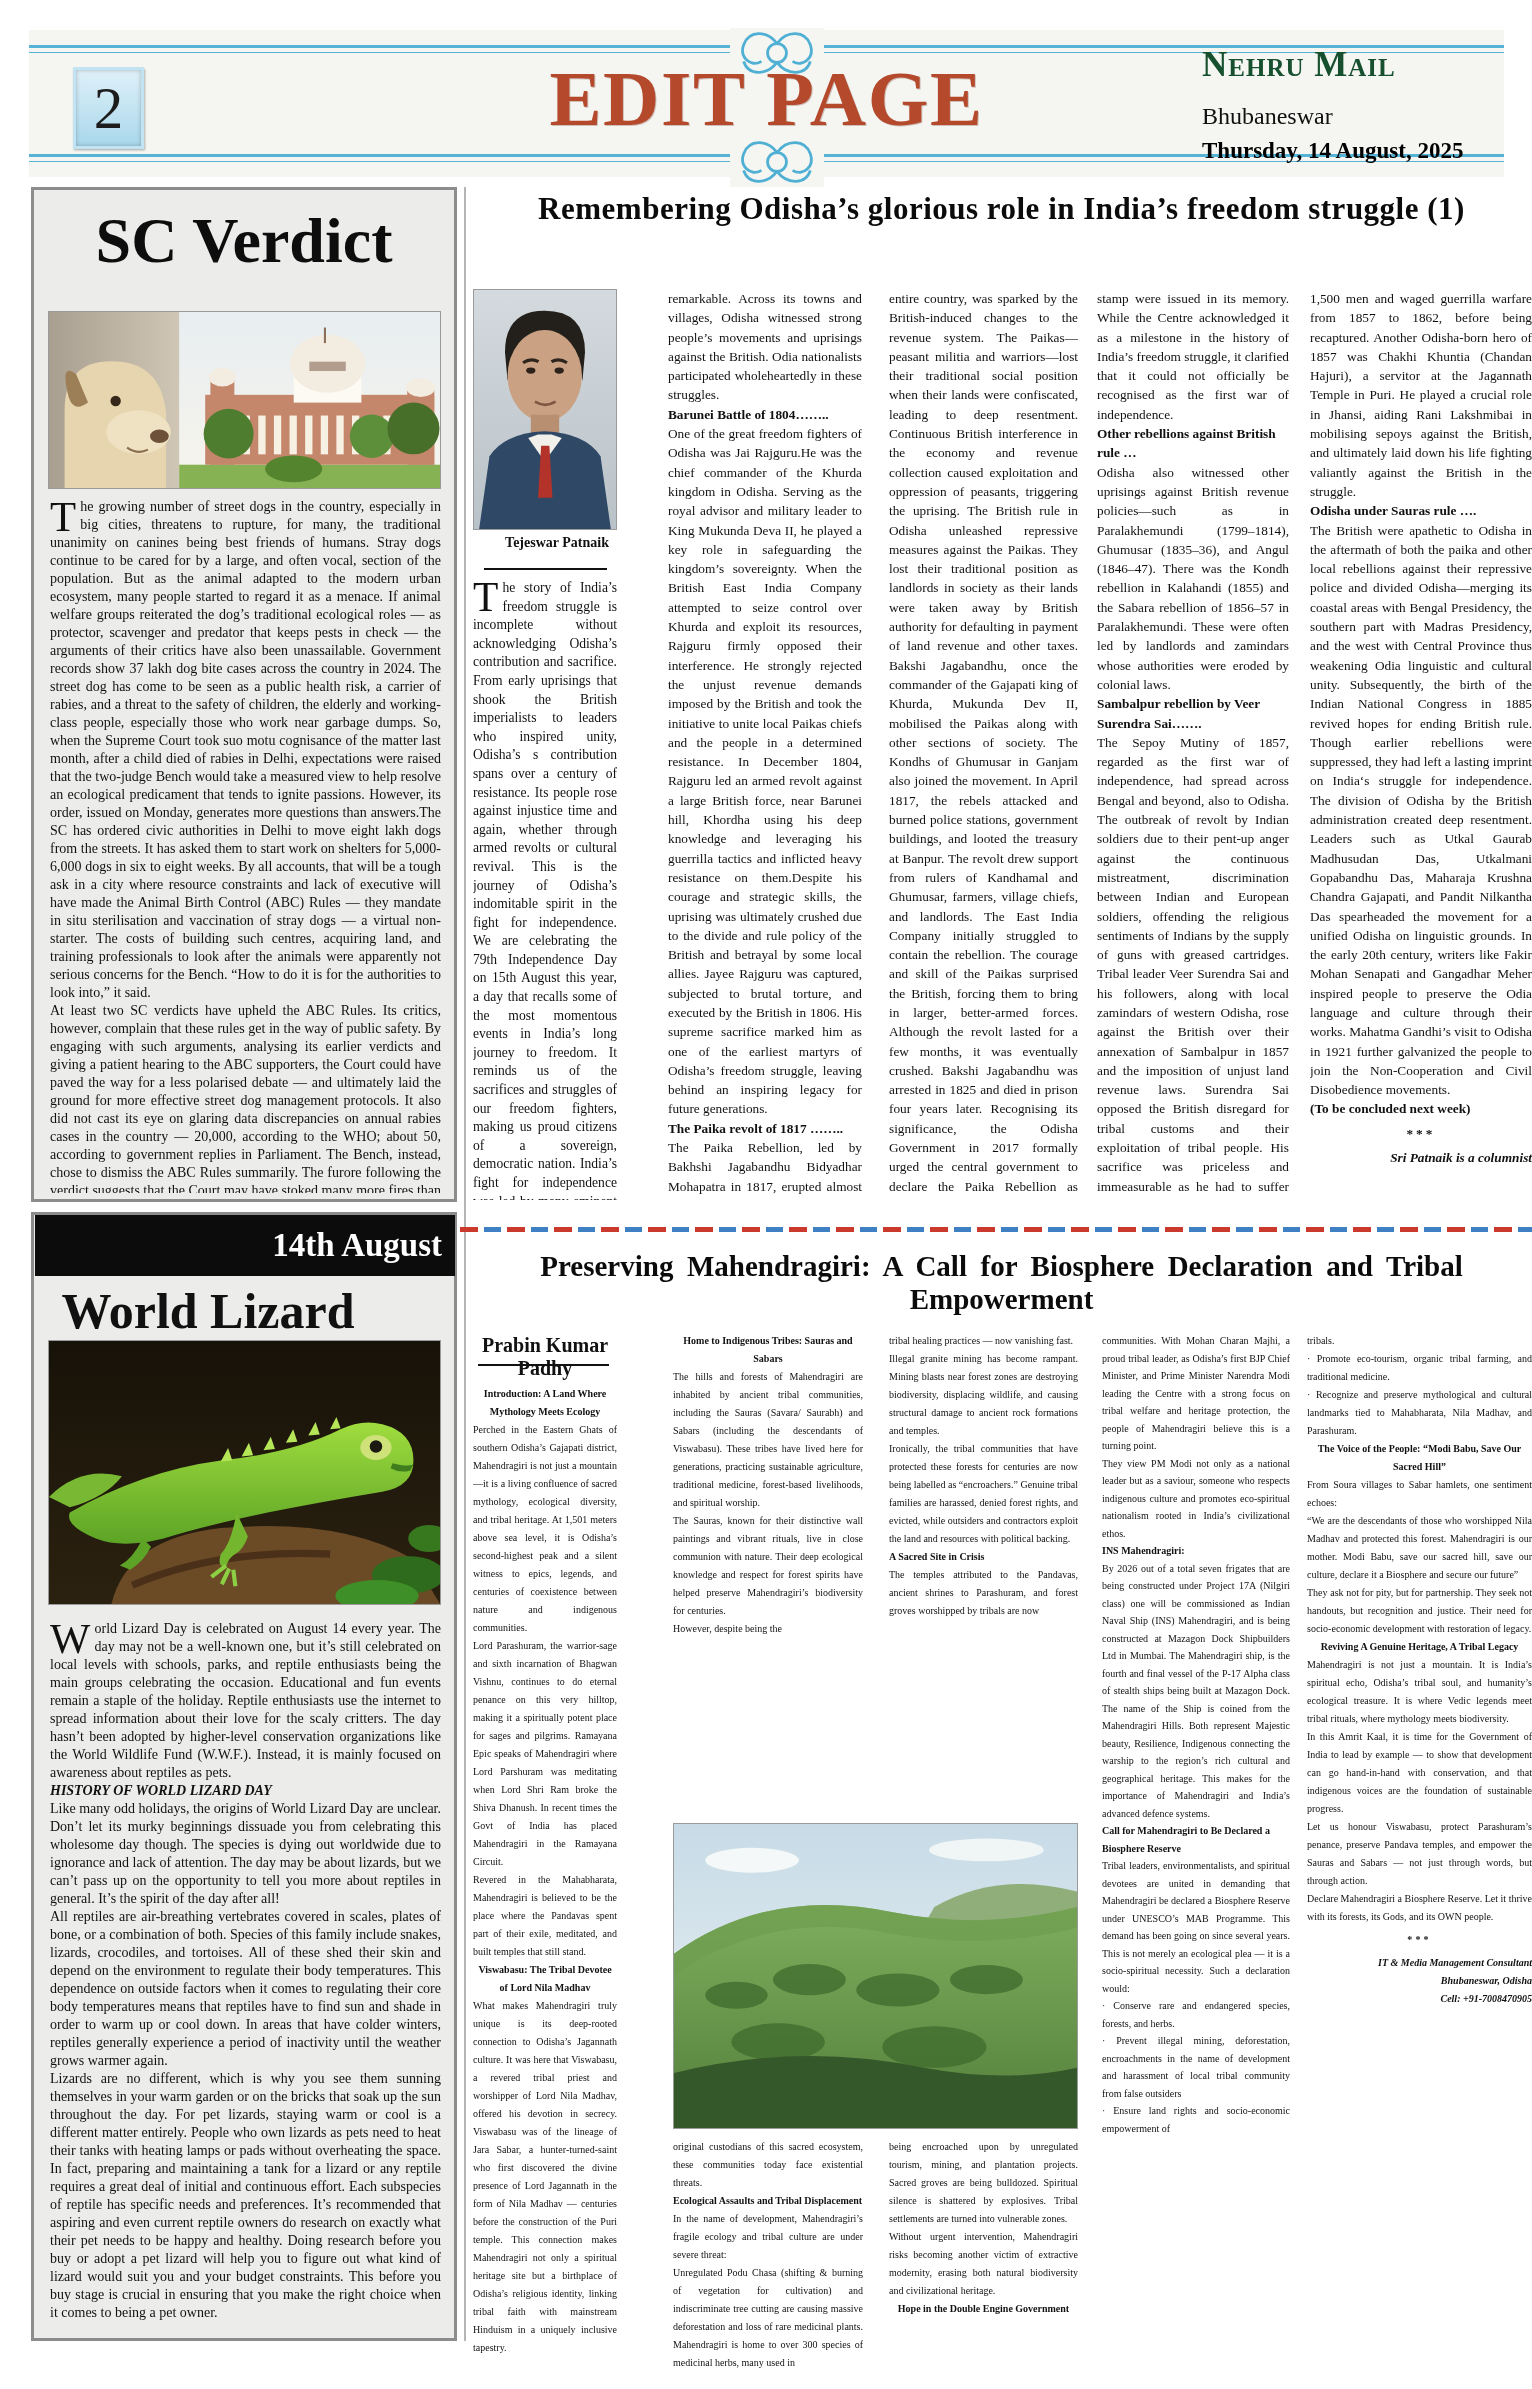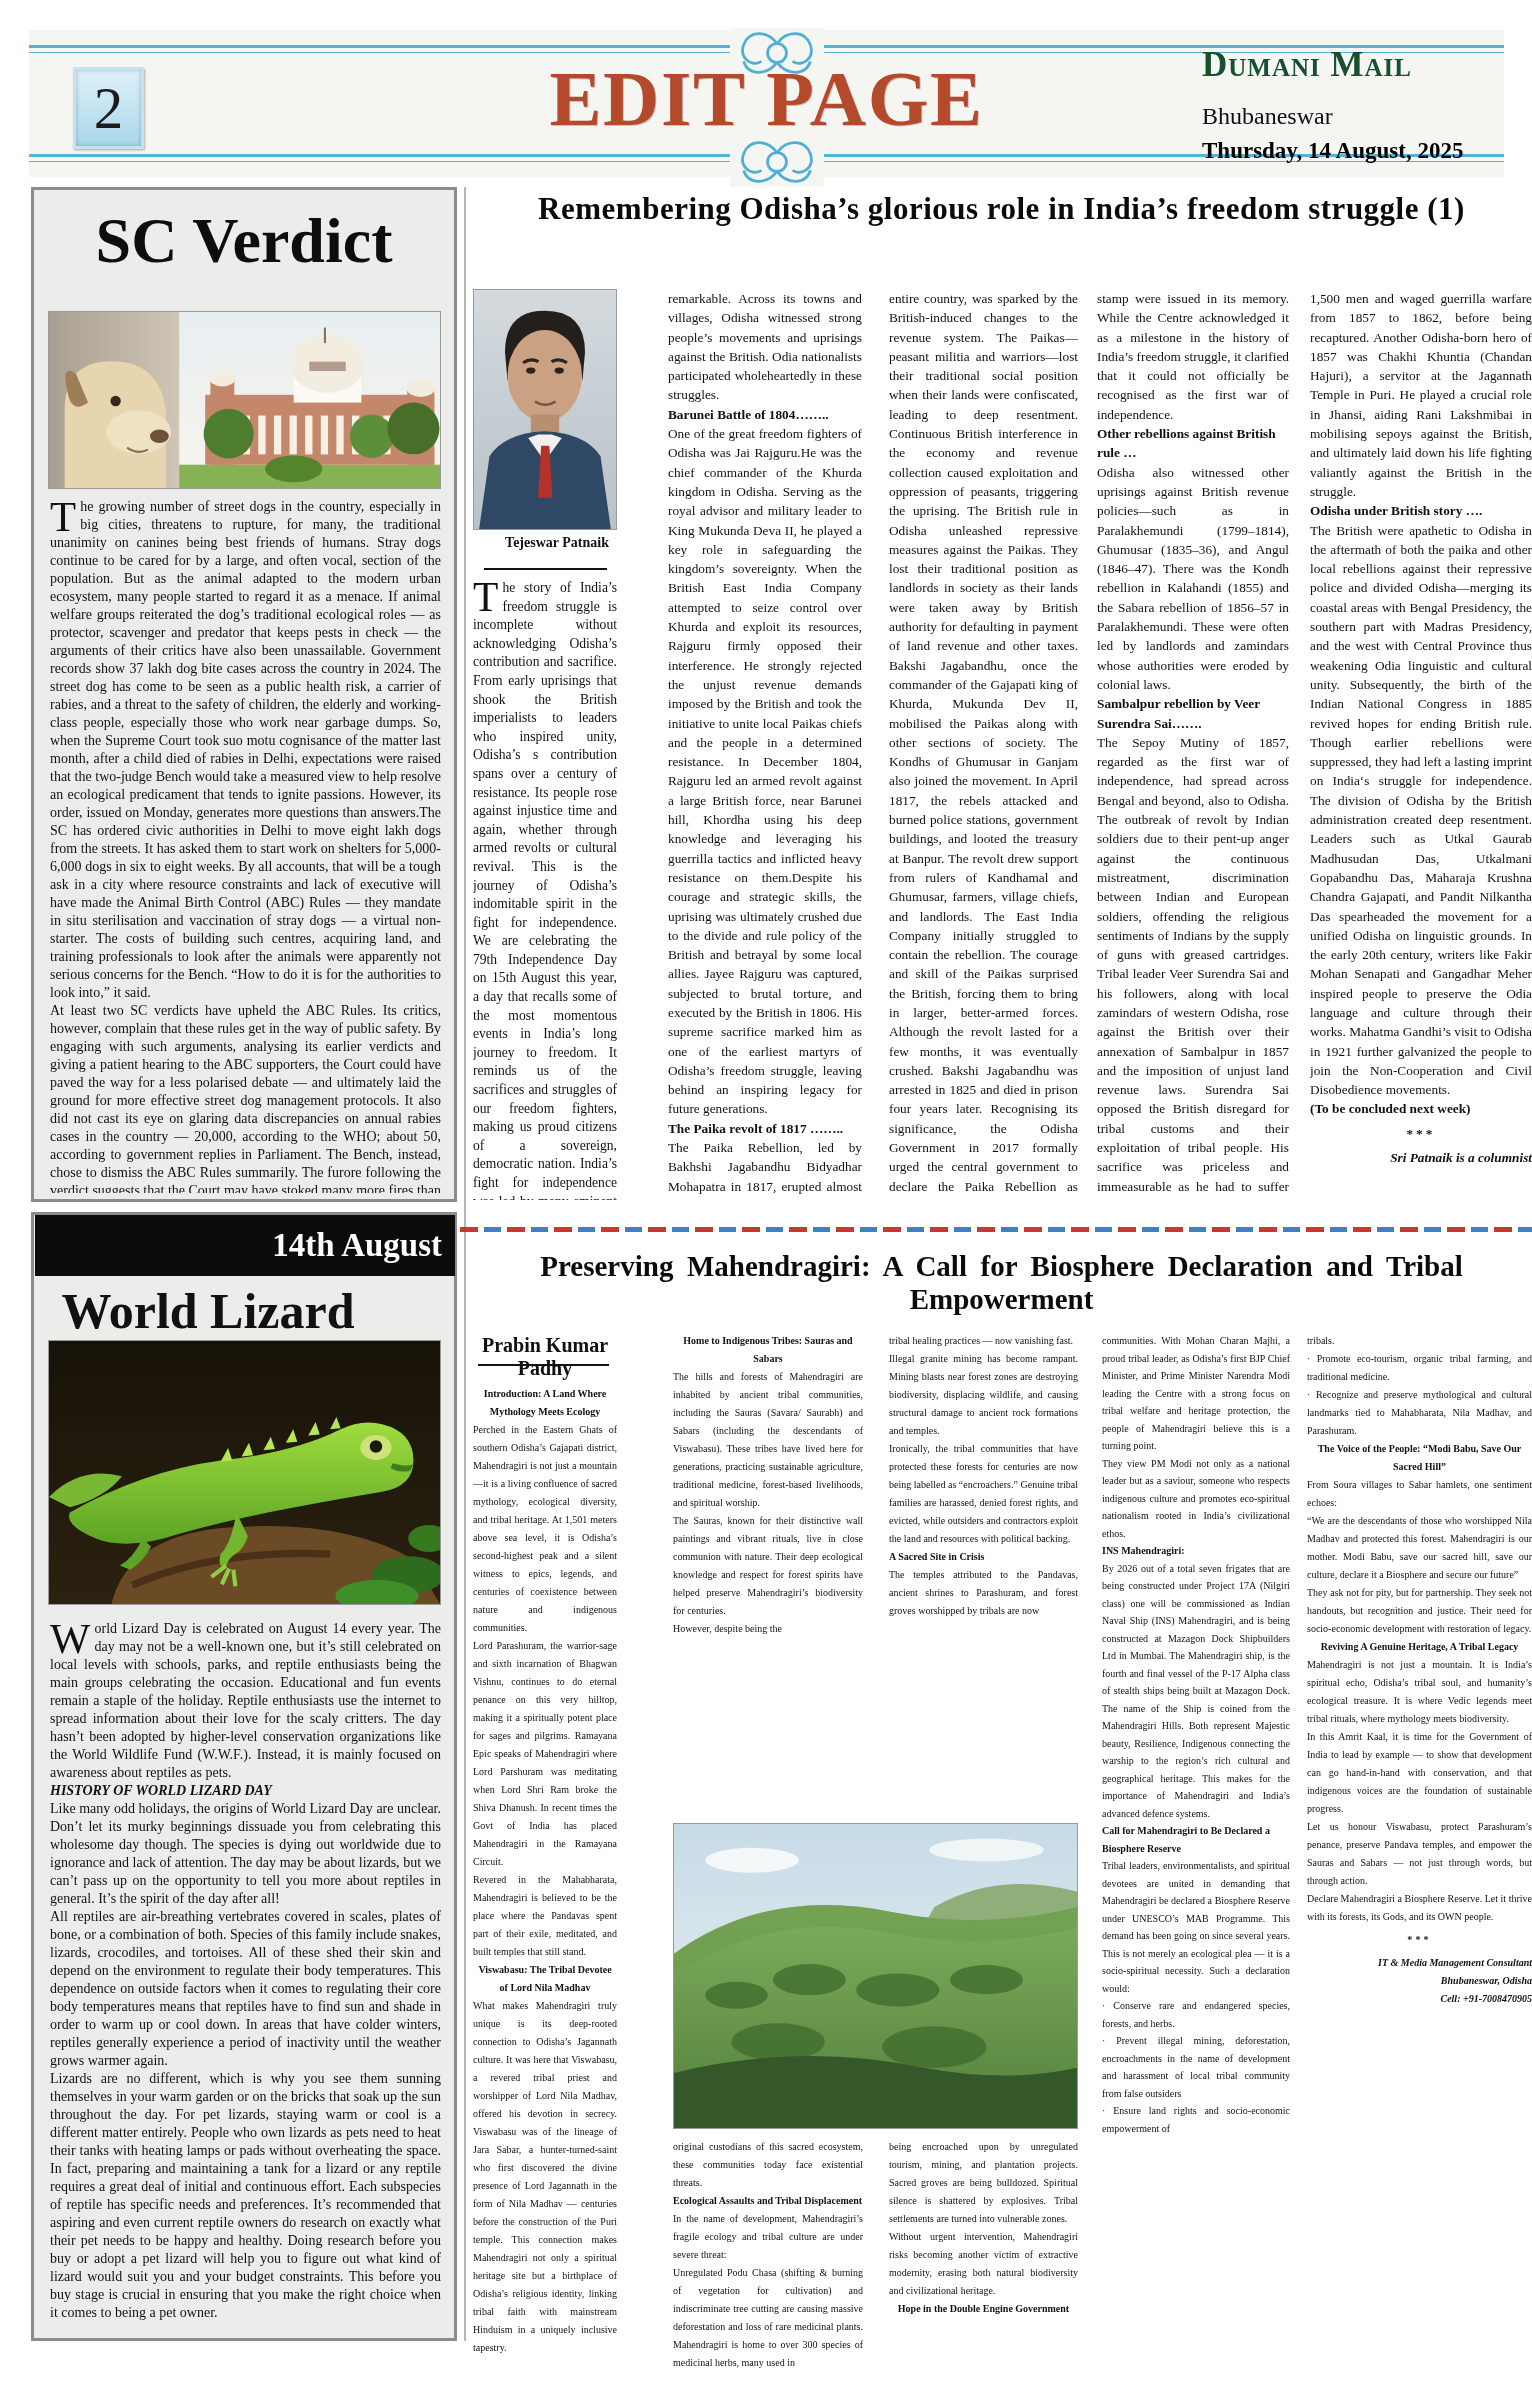--- a/index.html
+++ b/index.html
@@ -110,21 +110,21 @@
   </div>
 </div>
 
 <div class="abs pagenum-box">
   <span class="pagenum">2</span>
 </div>
 
 <div class="abs edit-title">EDIT PAGE</div>
 
 <div class="abs mast-right">
-  <div class="paper-name">Dumani Mail</div>
+  <div class="paper-name">Nehru Mail</div>
   <div class="paper-city">Bhubaneswar</div>
   <div class="paper-date">Thursday, 14 August, 2025</div>
 </div>
 
 <div class="abs vdivider"></div>
 
 <div class="abs panel sc-panel"></div>
 <div class="abs sc-title">SC Verdict</div>
 
 <div class="abs sc-photo photo-frame">
@@ -222,21 +222,21 @@
   </div>
 <div class="abs mcol mcol4">
     <div class="fp">stamp were issued in its memory. While the Centre acknowledged it as a milestone in the history of India’s freedom struggle, it clarified that it could not officially be recognised as the first war of independence.</div>
     <div class="fh">Other rebellions against British rule …</div>
     <div class="fp">Odisha also witnessed other uprisings against British revenue policies—such as in Paralakhemundi (1799–1814), Ghumusar (1835–36), and Angul (1846–47). There was the Kondh rebellion in Kalahandi (1855) and the Sabara rebellion of 1856–57 in Paralakhemundi. These were often led by landlords and zamindars whose authorities were eroded by colonial laws.</div>
     <div class="fh">Sambalpur rebellion by Veer Surendra Sai…….</div>
     <div class="fp">The Sepoy Mutiny of 1857, regarded as the first war of independence, had spread across Bengal and beyond, also to Odisha. The outbreak of revolt by Indian soldiers due to their pent-up anger against the continuous mistreatment, discrimination between Indian and European soldiers, offending the religious sentiments of Indians by the supply of guns with greased cartridges. Tribal leader Veer Surendra Sai and his followers, along with local zamindars of western Odisha, rose against the British over their annexation of Sambalpur in 1857 and the imposition of unjust land revenue laws. Surendra Sai opposed the British disregard for tribal customs and their exploitation of tribal people. His sacrifice was priceless and immeasurable as he had to suffer almost 37 years in prison in two separate terms. During the mutiny, sepoys from the Ramgarh battalion freed Surendra Sai from Hazaribagh jail. He organised a force of about</div>
   </div>
 <div class="abs mcol mcol5">
     <div class="fp">1,500 men and waged guerrilla warfare from 1857 to 1862, before being recaptured. Another Odisha-born hero of 1857 was Chakhi Khuntia (Chandan Hajuri), a servitor at the Jagannath Temple in Puri. He played a crucial role in Jhansi, aiding Rani Lakshmibai in mobilising sepoys against the British, and ultimately laid down his life fighting valiantly against the British in the struggle.</div>
-    <div class="fh">Odisha under British story ….</div>
+    <div class="fh">Odisha under Sauras rule ….</div>
     <div class="fp">The British were apathetic to Odisha in the aftermath of both the paika and other local rebellions against their repressive police and divided Odisha—merging its coastal areas with Bengal Presidency, the southern part with Madras Presidency, and the west with Central Province thus weakening Odia linguistic and cultural unity. Subsequently, the birth of the Indian National Congress in 1885 revived hopes for ending British rule. Though earlier rebellions were suppressed, they had left a lasting imprint on India‘s struggle for independence. The division of Odisha by the British administration created deep resentment. Leaders such as Utkal Gaurab Madhusudan Das, Utkalmani Gopabandhu Das, Maharaja Krushna Chandra Gajapati, and Pandit Nilkantha Das spearheaded the movement for a unified Odisha on linguistic grounds. In the early 20th century, writers like Fakir Mohan Senapati and Gangadhar Meher inspired people to preserve the Odia language and culture through their works. Mahatma Gandhi’s visit to Odisha in 1921 further galvanized the people  to join the Non-Cooperation and Civil Disobedience movements.</div>
     <div class="fstrong">(To be concluded next week)</div>
     <div class="fstars">***</div>
     <div class="fsig">Sri Patnaik is a columnist</div>
   </div>
 
 <div class="abs panel lz-panel"></div>
 <div class="abs lz-bar">
   <span>14th August</span>
 </div>

